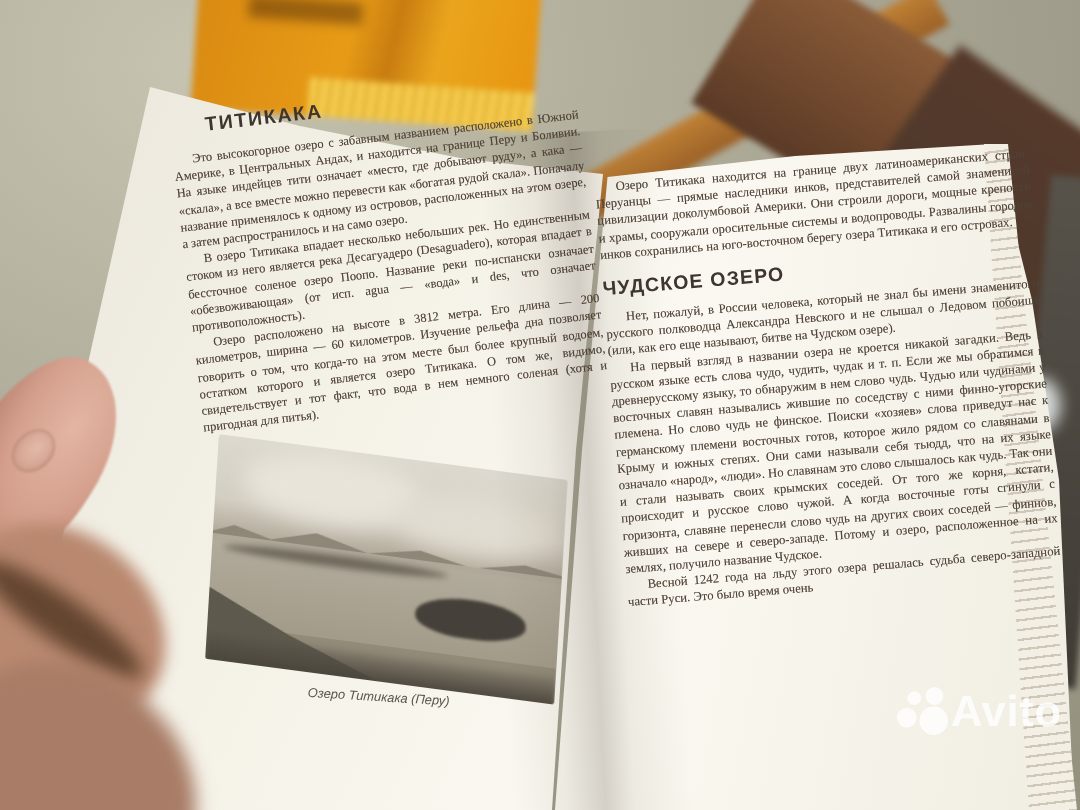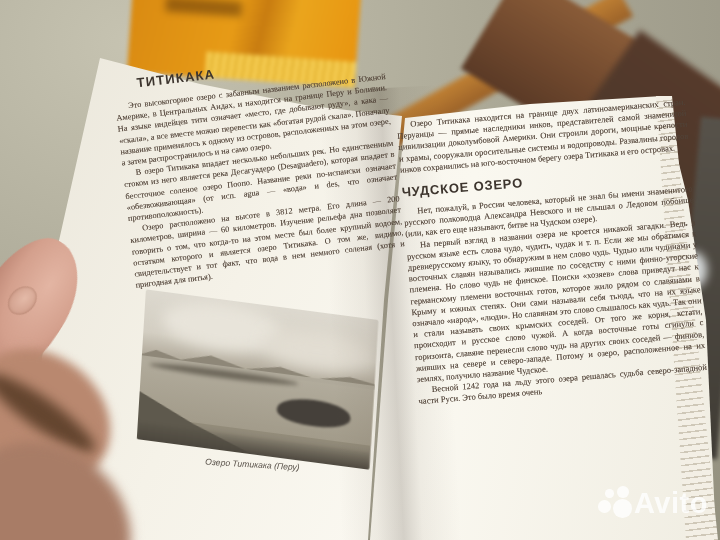--- a/index.html
+++ b/index.html
@@ -80,21 +80,21 @@
   .nail{left:26px;top:54px;width:25px;height:32px;border-radius:50%;transform:rotate(14deg);
         background:radial-gradient(at 50% 40%,#e4baa8,#cf9d8a 80%);box-shadow:inset 0 0 3px rgba(140,90,70,.6);}
   .finger-upper{left:-34px;top:356px;width:150px;height:120px;transform:rotate(40deg);z-index:7;
         border-radius:50%;background:#b9886f;filter:blur(5px);}
   .finger-crease{left:-24px;top:398px;width:130px;height:30px;transform:rotate(35deg);z-index:7;
         border-radius:50%;background:#64452f;filter:blur(6px);}
   .finger-lower{left:-44px;top:448px;width:180px;height:150px;transform:rotate(38deg);z-index:7;
         border-radius:50%;background:#a87c66;filter:blur(6px);}
 
   
-  .watermark{left:596px;top:486px;z-index:9;opacity:.82;color:#ffffff;display:flex;align-items:flex-start;
+  .watermark{left:596px;top:458px;z-index:9;opacity:.82;color:#ffffff;display:flex;align-items:flex-start;
              font-family:"Liberation Sans",sans-serif;}
   .watermark span{position:static;display:block;}
   .wm-logo{position:relative;width:38px;height:34px;}
   .wm-logo i{position:absolute;display:block;border-radius:50%;background:#fff;}
   .wm-c1{left:9px;top:3px;width:9px;height:9px;}
   .wm-c2{left:21px;top:0;width:12px;height:12px;}
   .wm-c3{left:2px;top:14px;width:13px;height:13px;}
   .wm-c4{left:17px;top:13px;width:19px;height:19px;}
   .wm-text{font-size:29px;font-weight:700;letter-spacing:.5px;line-height:34px;}
 </style>

